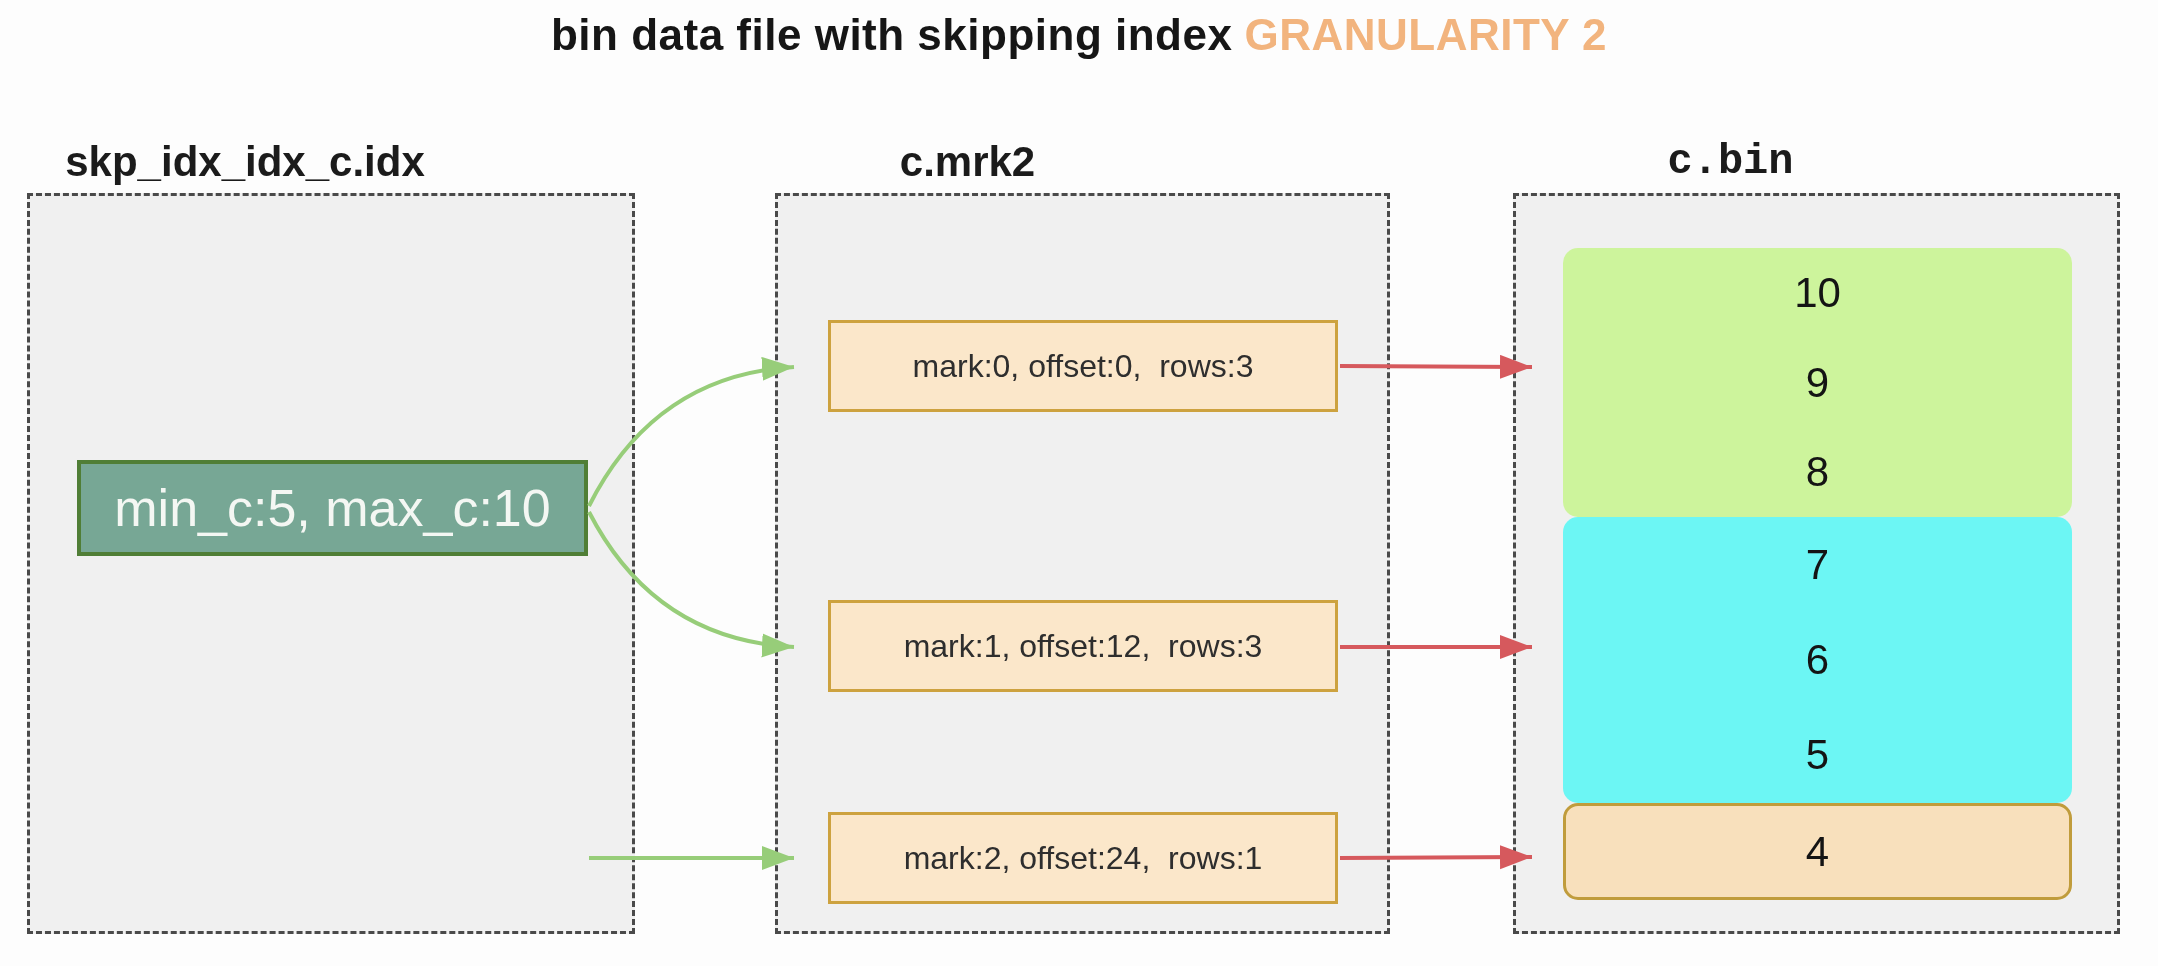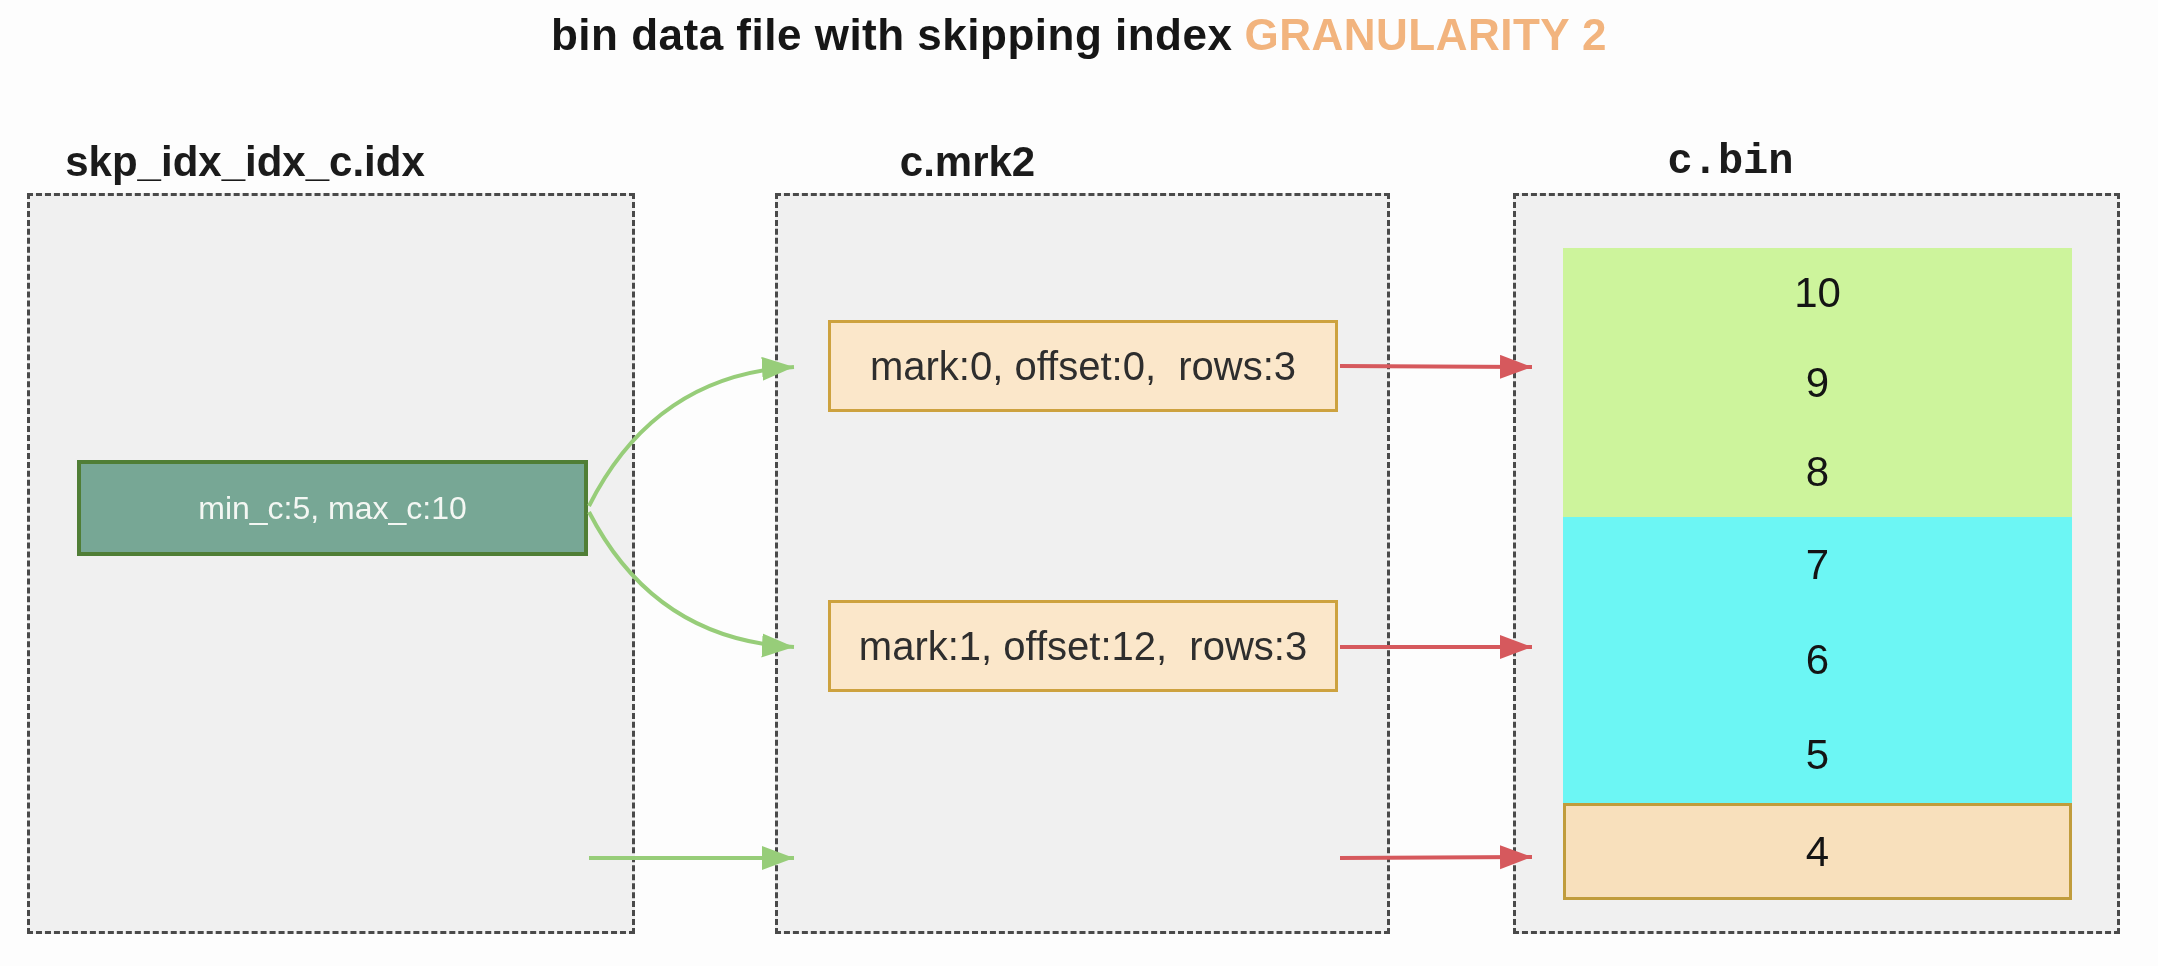--- a/index.html
+++ b/index.html
@@ -19,28 +19,28 @@
   .panel{
     position:absolute;top:193px;height:741px;background:#f0f0f0;
     border:3px dashed #4a4a4a;box-sizing:border-box;
   }
   .node{
     position:absolute;display:flex;align-items:center;justify-content:center;
     box-sizing:border-box;white-space:pre;
   }
   .idx-box{
     left:77px;width:511px;height:96px;background:#77a795;
-    border:4px solid #507e36;color:#f4f7f3;font-size:32px;
+    border:4px solid #507e36;color:#f4f7f3;font-size:52px;
   }
   .mrk-box{
     left:828px;width:510px;height:92px;background:#fbe7ca;
-    border:3px solid #cda23f;color:#2e2e2e;font-size:40px;
+    border:3px solid #cda23f;color:#2e2e2e;font-size:32px;
   }
   .bin-stack{position:absolute;left:1563px;top:248px;width:509px;}
-  .bin-seg{display:flex;flex-direction:column;box-sizing:border-box;}
+  .bin-seg{display:flex;flex-direction:column;box-sizing:border-box;border-radius:15px;}
   .bin-row{
     flex:1;display:flex;align-items:center;justify-content:center;
     font-size:42px;color:#141414;
   }
   .seg-green{height:269px;}
   .seg-cyan{height:286px;}
   .seg-orange{height:97px;border:3px solid #c09c3c;}
   .watermark{
     position:absolute;right:6px;bottom:4px;font-size:26px;color:#c9c9c9;
     letter-spacing:1px;
@@ -59,20 +59,21 @@
   <div class="col-header" style="left:1427px;width:607px;font-family:Liberation Mono, monospace;">c.bin</div>
 
   <div class="panel" style="left:27px;width:608px;"></div>
   <div class="panel" style="left:775px;width:615px;"></div>
   <div class="panel" style="left:1513px;width:607px;"></div>
 
   <div class="node idx-box" style="top:460px;">min_c:5, max_c:10</div>
 
   <div class="node mrk-box" style="top:320px;">mark:0, offset:0,  rows:3</div>
   <div class="node mrk-box" style="top:600px;">mark:1, offset:12,  rows:3</div>
+  <div class="node mrk-box" style="top:812px;">mark:2, offset:24,  rows:1</div>
 
   <div class="bin-stack">
     <div class="bin-seg seg-green" style="background: rgb(205, 244, 156);">
       <div class="bin-row">10</div>
       <div class="bin-row">9</div>
       <div class="bin-row">8</div>
     </div>
     <div class="bin-seg seg-cyan" style="background: rgb(108, 246, 244);">
       <div class="bin-row">7</div>
       <div class="bin-row">6</div>

